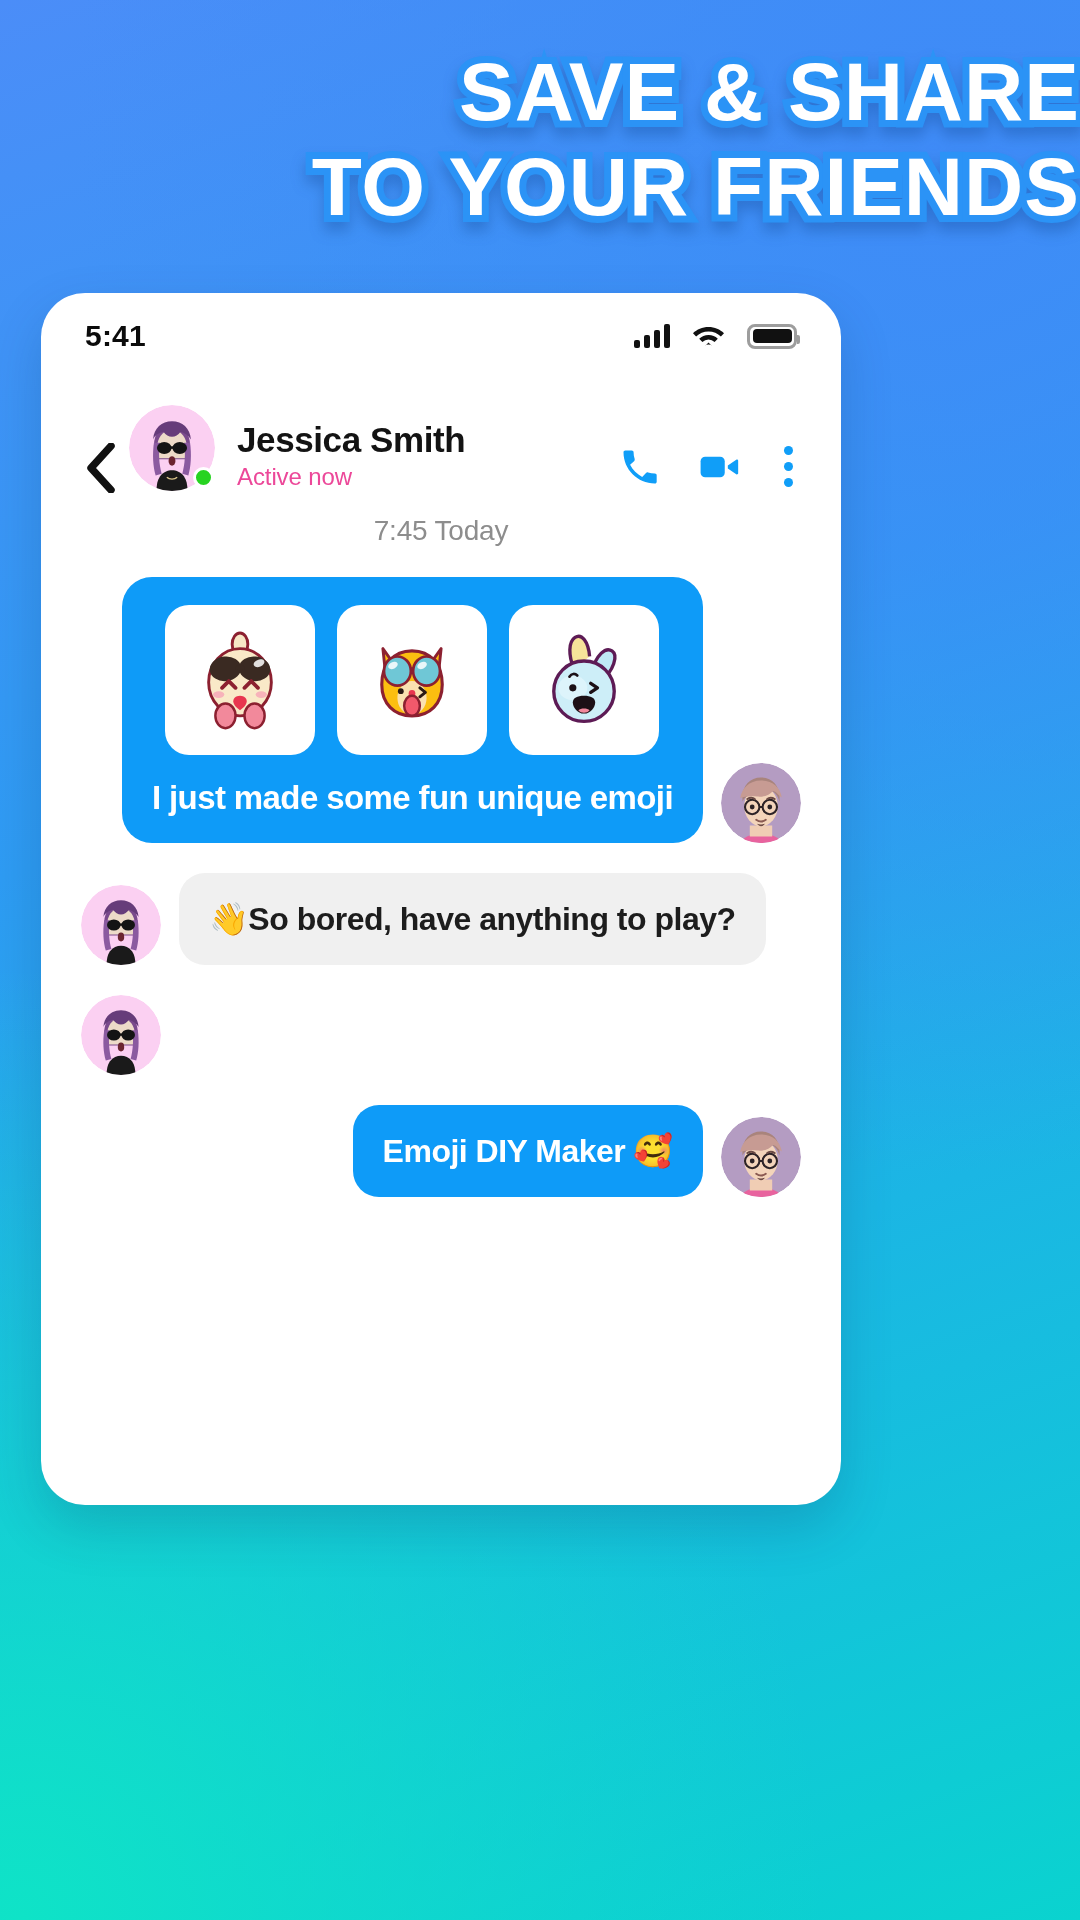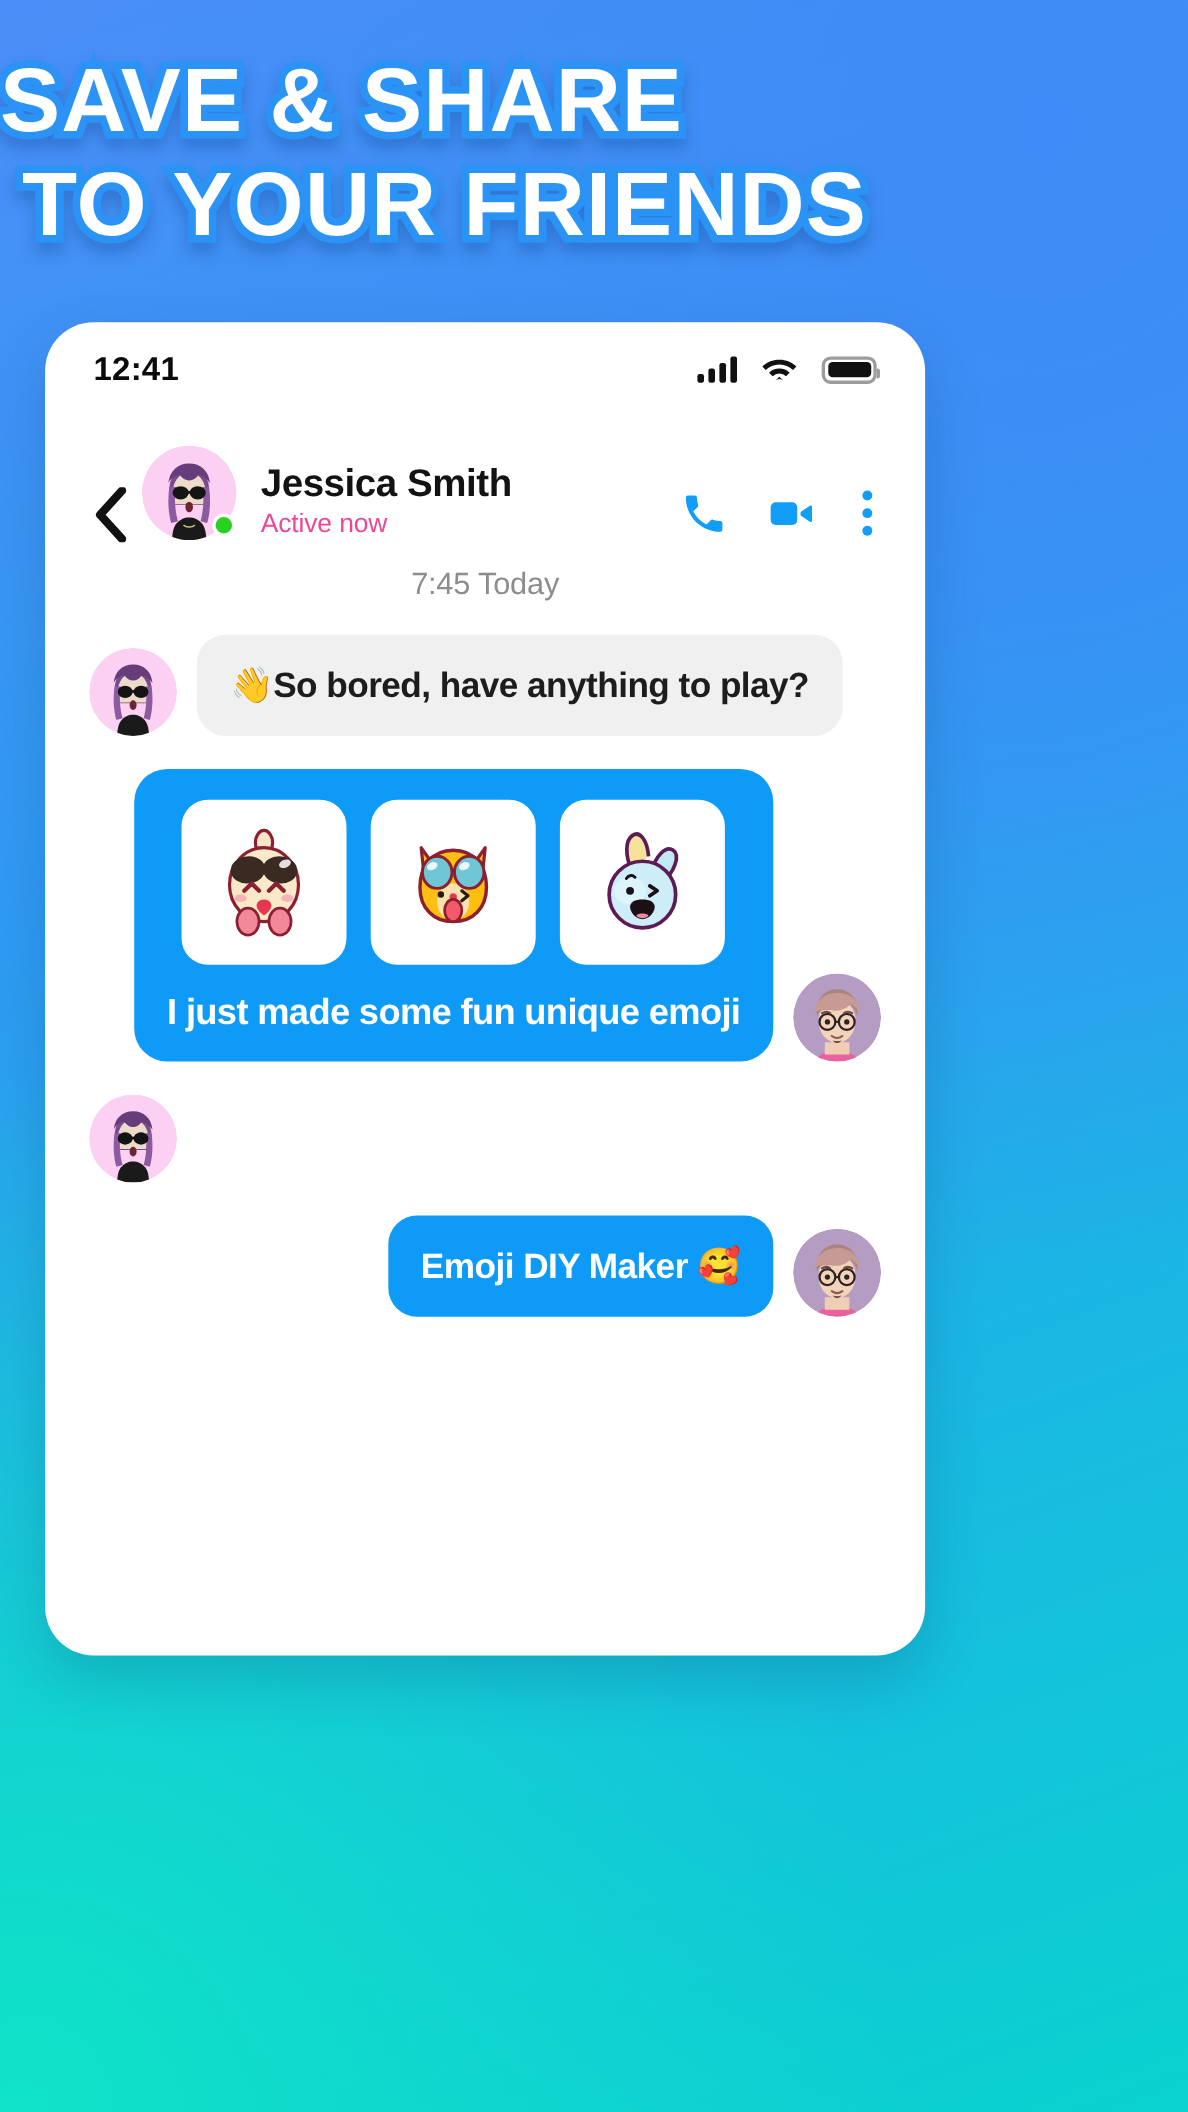--- a/index.html
+++ b/index.html
@@ -16,21 +16,21 @@
     background:
       radial-gradient(140% 95% at 88% 6%,  #3f8bf7 0%, rgba(63,139,247,0) 58%),
       radial-gradient(120% 80% at 2% 100%, #0fe3c7 0%, rgba(15,227,199,0) 62%),
       linear-gradient(160deg, #4b8df8 0%, #2e9cf3 38%, #1bb6e4 66%, #0ad3cf 100%);
     overflow:hidden;
   }
 
   
   .headline{
     position:absolute; left:0; right:0; top:44px;
-    text-align:left;
+    text-align:right;
     font-weight:bold;
     font-size:82px;
     line-height:1.16;
     letter-spacing:1px;
     color:#ffffff;
     text-transform:uppercase;
     -webkit-text-stroke:14px #2b93f6;
     paint-order:stroke fill;
     filter:drop-shadow(0 9px 7px rgba(10,60,130,.30));
   }
@@ -154,21 +154,21 @@
 <div class="stage">
 
   <div class="headline">
     <span>SAVE &amp; SHARE</span>
     <span class="l2">TO YOUR FRIENDS</span>
   </div>
 
   <div class="phone">
 
     <div class="statusbar">
-      <div class="status-time">12:41</div>
+      <div class="status-time">5:41</div>
       <div class="status-icons">
         <span class="sig">
             <i></i>
             <i></i>
             <i></i>
             <i></i>
           </span>
         <svg width="33" height="24" viewBox="0 0 33 24">
           <path d="M16.5 3C10.3 3 4.9 5.4 1 9.2l3.1 3.2c3.2-3.1 7.6-5 12.4-5s9.2 1.9 12.4 5L32 9.2C28.1 5.4 22.7 3 16.5 3z" fill="#111"></path>
           <path d="M16.5 11.1c-3.6 0-6.9 1.4-9.3 3.7l3.2 3.2a8.6 8.6 0 0 1 12.2 0l3.2-3.2a13.2 13.2 0 0 0-9.3-3.7z" fill="#111"></path>
@@ -226,37 +226,20 @@
           <b></b>
             <b></b>
             <b></b>
         </span>
       </div>
     </div>
 
     <div class="convo">
 
       <div class="daystamp">7:45 Today</div>
-
-      <div class="row left">
-        <svg class="row-avatar" viewBox="0 0 100 100">
-          <circle cx="50" cy="50" r="50" fill="#fbd0f2"></circle>
-          <path d="M29 47c0-15 9-24 21-24s21 9 21 24c0 6-1 12-3 16H32c-2-4-3-10-3-16z" fill="#7a4a8c"></path>
-          <path d="M33 45c2-10 8-16 17-16s15 6 17 16c1 6 0 12-2 17H35c-2-5-3-11-2-17z" fill="#eddac8"></path>
-          <path d="M28 40c1-13 10-21 22-21s21 8 22 21c-3-5-8-8-12-9-3 4-6 6-10 6s-7-2-10-6c-5 1-10 4-12 9z" fill="#663c7a"></path>
-          <path d="M29 44c-2 14-1 28 2 38l7-2c-3-11-4-24-2-36z" fill="#8b5aa0"></path>
-          <path d="M71 44c2 14 1 28-2 38l-7-2c3-11 4-24 2-36z" fill="#8b5aa0"></path>
-          <ellipse cx="41" cy="50" rx="8.5" ry="7" fill="#141414"></ellipse>
-          <ellipse cx="59" cy="50" rx="8.5" ry="7" fill="#141414"></ellipse>
-          <rect x="48" y="48" width="4" height="3" fill="#141414"></rect>
-          <ellipse cx="50" cy="65" rx="4" ry="5.5" fill="#6b2430"></ellipse>
-          <path d="M36 83c4-5 9-7 14-7s10 2 14 7c3 4 4 10 4 17H32c0-7 1-13 4-17z" fill="#1a1a1a"></path>
-        </svg>
-        <div class="bubble in">👋So bored, have anything to play?</div>
-      </div>
 
       <div class="row right">
         <div class="sticker-bubble">
           <div class="sticker-row">
 
             <div class="sticker-card">
               <svg width="112" height="112" viewBox="0 0 100 100">
                 <ellipse cx="50" cy="18" rx="7" ry="10" fill="#f7e7c6" stroke="#8c2030" stroke-width="2.6"></ellipse>
                 <ellipse cx="50" cy="52" rx="28" ry="30" fill="#f9e9c8" stroke="#8c2030" stroke-width="2.6"></ellipse>
                 <ellipse cx="37" cy="82" rx="9" ry="11" fill="#f2899b" stroke="#8c2030" stroke-width="2.2"></ellipse>
@@ -336,20 +319,37 @@
           <path d="M33 45c2-10 8-16 17-16s15 6 17 16c1 6 0 12-2 17H35c-2-5-3-11-2-17z" fill="#eddac8"></path>
           <path d="M28 40c1-13 10-21 22-21s21 8 22 21c-3-5-8-8-12-9-3 4-6 6-10 6s-7-2-10-6c-5 1-10 4-12 9z" fill="#663c7a"></path>
           <path d="M29 44c-2 14-1 28 2 38l7-2c-3-11-4-24-2-36z" fill="#8b5aa0"></path>
           <path d="M71 44c2 14 1 28-2 38l-7-2c3-11 4-24 2-36z" fill="#8b5aa0"></path>
           <ellipse cx="41" cy="50" rx="8.5" ry="7" fill="#141414"></ellipse>
           <ellipse cx="59" cy="50" rx="8.5" ry="7" fill="#141414"></ellipse>
           <rect x="48" y="48" width="4" height="3" fill="#141414"></rect>
           <ellipse cx="50" cy="65" rx="4" ry="5.5" fill="#6b2430"></ellipse>
           <path d="M36 83c4-5 9-7 14-7s10 2 14 7c3 4 4 10 4 17H32c0-7 1-13 4-17z" fill="#1a1a1a"></path>
         </svg>
+        <div class="bubble in">👋So bored, have anything to play?</div>
+      </div>
+
+      <div class="row left">
+        <svg class="row-avatar" viewBox="0 0 100 100">
+          <circle cx="50" cy="50" r="50" fill="#fbd0f2"></circle>
+          <path d="M29 47c0-15 9-24 21-24s21 9 21 24c0 6-1 12-3 16H32c-2-4-3-10-3-16z" fill="#7a4a8c"></path>
+          <path d="M33 45c2-10 8-16 17-16s15 6 17 16c1 6 0 12-2 17H35c-2-5-3-11-2-17z" fill="#eddac8"></path>
+          <path d="M28 40c1-13 10-21 22-21s21 8 22 21c-3-5-8-8-12-9-3 4-6 6-10 6s-7-2-10-6c-5 1-10 4-12 9z" fill="#663c7a"></path>
+          <path d="M29 44c-2 14-1 28 2 38l7-2c-3-11-4-24-2-36z" fill="#8b5aa0"></path>
+          <path d="M71 44c2 14 1 28-2 38l-7-2c3-11 4-24 2-36z" fill="#8b5aa0"></path>
+          <ellipse cx="41" cy="50" rx="8.5" ry="7" fill="#141414"></ellipse>
+          <ellipse cx="59" cy="50" rx="8.5" ry="7" fill="#141414"></ellipse>
+          <rect x="48" y="48" width="4" height="3" fill="#141414"></rect>
+          <ellipse cx="50" cy="65" rx="4" ry="5.5" fill="#6b2430"></ellipse>
+          <path d="M36 83c4-5 9-7 14-7s10 2 14 7c3 4 4 10 4 17H32c0-7 1-13 4-17z" fill="#1a1a1a"></path>
+        </svg>
       </div>
 
       <div class="row right">
         <div class="bubble out">Emoji  DIY Maker 🥰</div>
         <svg class="row-avatar" viewBox="0 0 100 100">
           <circle cx="50" cy="50" r="50" fill="#b49cc2"></circle>
           <path d="M50 88c-14 0-24 6-26 12h52c-2-6-12-12-26-12z" fill="#e8639e"></path>
           <path d="M36 78h28v14H36z" fill="#f0cdb4"></path>
           <ellipse cx="50" cy="54" rx="21" ry="25" fill="#f3d4ba"></ellipse>
           <path d="M27 48c-2-18 8-30 23-30s25 12 23 30c-2-8-7-13-12-14-5 5-12 7-19 6-6-1-12 2-15 8z" fill="#a9847c"></path>

